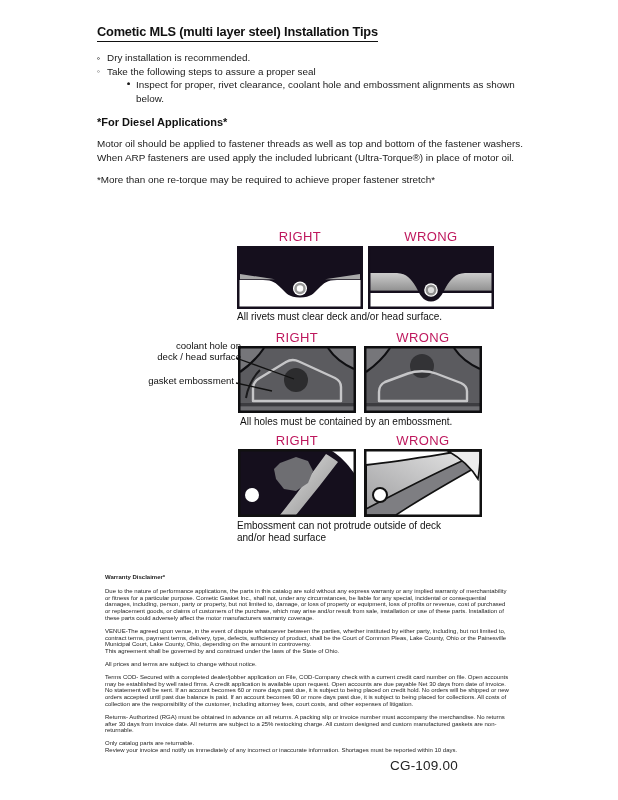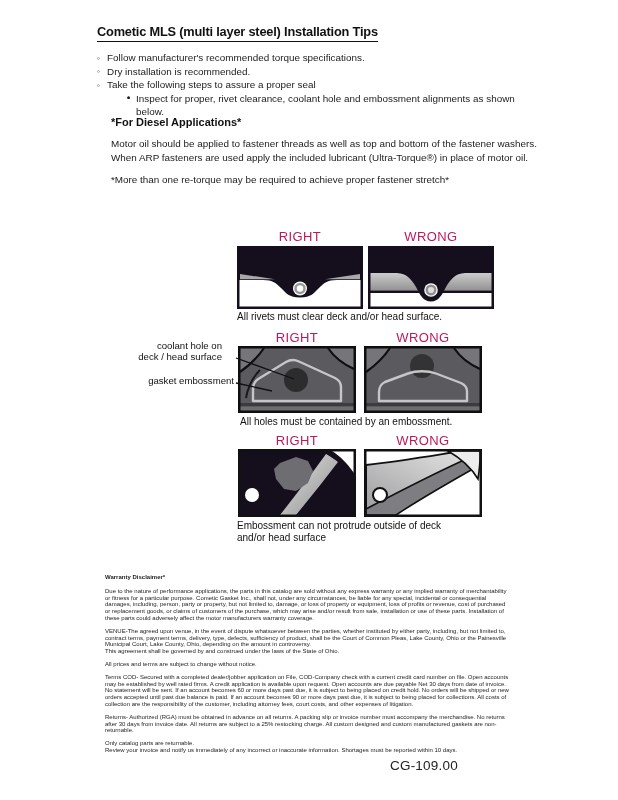--- a/index.html
+++ b/index.html
@@ -14,21 +14,21 @@
     margin:0 0 9px 0;border-bottom:1.6px solid #111;padding-bottom:2px;color:#111;
   }
   ul.tips{list-style:none;margin:0;padding:0;font-size:9.9px;line-height:13.5px;}
   ul.tips li{position:relative;padding-left:10px;}
   ul.tips .dot{position:absolute;left:0;top:0;}
   ul.tips .o{font-size:8px;top:0.5px;}
   ul.tips ul{list-style:none;margin:0 0 0 20px;padding:0;}
   ul.tips ul li{padding-left:9px;}
   ul.tips ul .dot{font-size:9px;top:0;}
   
-  .diesel{position:absolute;left:97px;top:116px;width:430px;margin-left:14px;}
+  .diesel{position:absolute;left:97px;top:116px;width:430px;}
   .diesel h2{font-size:11px;font-weight:bold;margin:0 0 9px 0;color:#111;}
   .diesel p{font-size:9.9px;line-height:13.8px;margin:0 0 8px 0;}
   
   .dlab{position:absolute;font-size:13px;letter-spacing:0.4px;text-align:center;color:#be185d;}
   .panel{position:absolute;display:block;}
   .dcap{position:absolute;font-size:10px;line-height:11.5px;color:#111;}
   .annot{position:absolute;font-size:9.6px;line-height:10.5px;text-align:right;color:#111;}
   .annot-lines{position:absolute;pointer-events:none;}
   
   .legal{position:absolute;left:105px;top:574px;width:407px;font-size:6px;line-height:6.8px;color:#242424;}
@@ -40,21 +40,20 @@
 </head>
 <body>
 
 <div class="page">
 
   <div class="content">
     <h1 class="title">Cometic MLS (multi layer steel) Installation Tips</h1>
     <ul class="tips">
       <li>
         <span class="dot o">◦</span>
-        <span>Follow manufacturer's recommended torque specifications.</span>
       </li>
       <li>
         <span class="dot o">◦</span>
         <span>Dry installation is recommended.</span>
       </li>
       <li>
         <span class="dot o">◦</span>
         <span>Take the following steps to assure a proper seal</span>
         <ul>
           <li>
@@ -129,21 +128,21 @@
     <path d="M2,26 C12,19 20,11 26,2" fill="none" stroke="#0f0f12" stroke-width="2.2"></path>
     <path d="M116,2 L90,2 C96,11 105,18 116,23 Z" fill="#76767a"></path>
     <path d="M90,2 C96,11 105,18 116,23" fill="none" stroke="#0f0f12" stroke-width="2.2"></path>
     <rect x="2" y="57" width="114" height="3.5" fill="#3c3c40"></rect>
     <rect x="2" y="60.5" width="114" height="4.5" fill="#6e6e72"></rect>
     <circle cx="58" cy="20" r="12" fill="#333336"></circle>
     <path d="M15,55 L15,46 C15,41 17,38 21,36 L44,27.5 C52,24.5 64,24.5 72,27.5 L97,37 C101,39 103,41 103,45 L103,55 Z" fill="none" stroke="#c6c6c8" stroke-width="2.4" stroke-linejoin="round"></path>
     <rect x="1.25" y="1.25" width="115.5" height="64.5" fill="none" stroke="#0e0e10" stroke-width="2.5"></rect>
   </svg>
 
-  <div class="annot" style="left:48px;top:341px;width:174px">
+  <div class="annot" style="left:67px;top:341px;width:174px">
     <div>coolant hole on</div>
     <div>deck / head surface</div>
   </div>
   <div class="annot" style="left:60px;top:376px;width:174px">gasket embossment</div>
 
   <svg class="annot-lines" style="left:230px;top:350px" width="80" height="45" viewBox="0 0 80 45">
     <line x1="6" y1="8" x2="64" y2="29" stroke="#111" stroke-width="1.3"></line>
     <line x1="6" y1="33" x2="42" y2="41" stroke="#111" stroke-width="1.3"></line>
   </svg>
 

